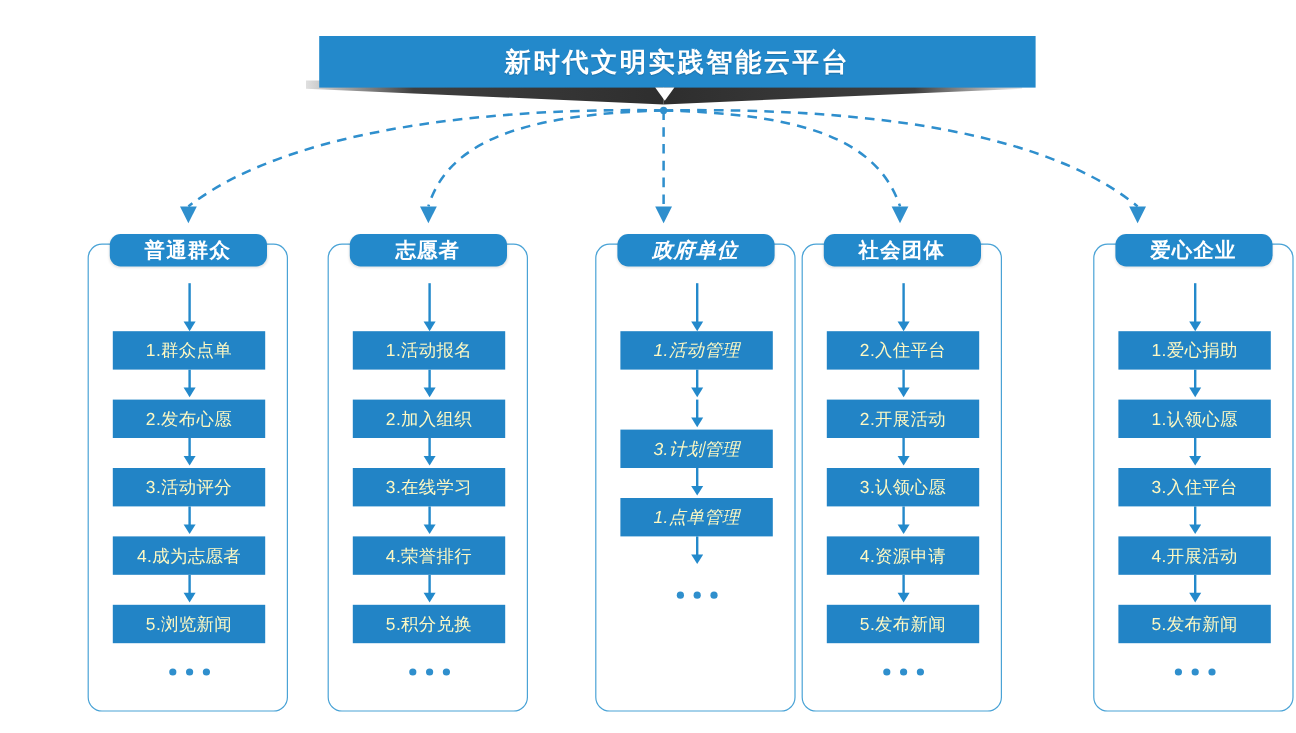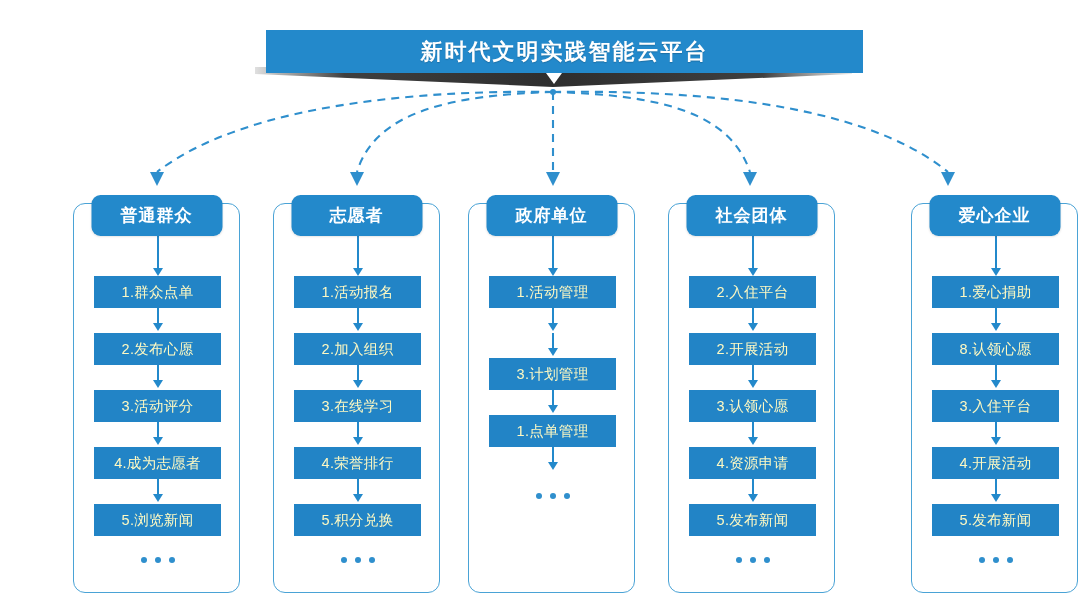--- a/index.html
+++ b/index.html
@@ -41,21 +41,21 @@
     border:1.6px solid #4aa3d6;
     border-radius:12px;
     background:transparent;
     z-index:4;
   }
   .col-header{
     position:absolute;
     left:50%;
     transform:translateX(-50%);
     top:-9px;
-    width:131px;height:41px;
+    width:131px;height:27px;
     background:#2389cb;
     border-radius:9px;
     display:flex;align-items:center;justify-content:center;
     z-index:6;
     box-shadow:0 1px 2px rgba(0,0,0,.10);
   }
   .col-header-label{
     color:#ffffff;font-size:17px;font-weight:bold;letter-spacing:1px;
     white-space:nowrap;
   }
@@ -211,21 +211,21 @@
         </div>
       <div class="item">5.积分兑换</div>
       <div class="ellipsis">
         <span class="dot"></span>
         <span class="dot"></span>
         <span class="dot"></span>
       </div>
     </div>
   </div>
 
-  <div class="column" style="left:468px;">
+  <div class="column" style="left:496px;font-style:italic;">
     <div class="col-header">
       <span class="col-header-label">政府单位</span>
     </div>
     <div class="col-body">
       <div class="stem"></div>
       <div class="arrow-head"></div>
       <div class="item">1.活动管理</div>
       <div class="arrow">
           <div class="shaft"></div>
           <div class="arrow-head"></div>
@@ -293,21 +293,21 @@
       <span class="col-header-label">爱心企业</span>
     </div>
     <div class="col-body">
       <div class="stem"></div>
       <div class="arrow-head"></div>
       <div class="item">1.爱心捐助</div>
       <div class="arrow">
           <div class="shaft"></div>
           <div class="arrow-head"></div>
         </div>
-      <div class="item">8.认领心愿</div>
+      <div class="item">1.认领心愿</div>
       <div class="arrow">
           <div class="shaft"></div>
           <div class="arrow-head"></div>
         </div>
       <div class="item">3.入住平台</div>
       <div class="arrow">
           <div class="shaft"></div>
           <div class="arrow-head"></div>
         </div>
       <div class="item">4.开展活动</div>

